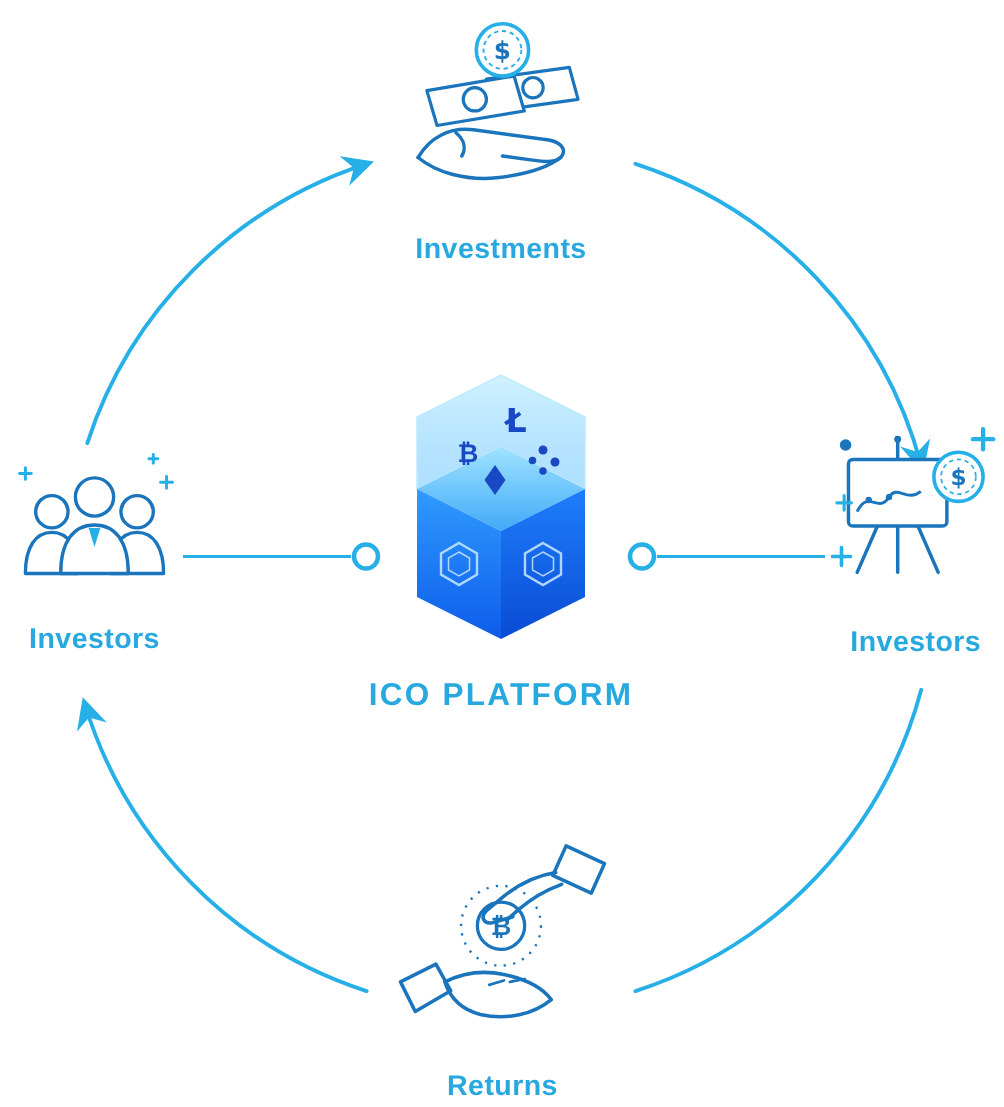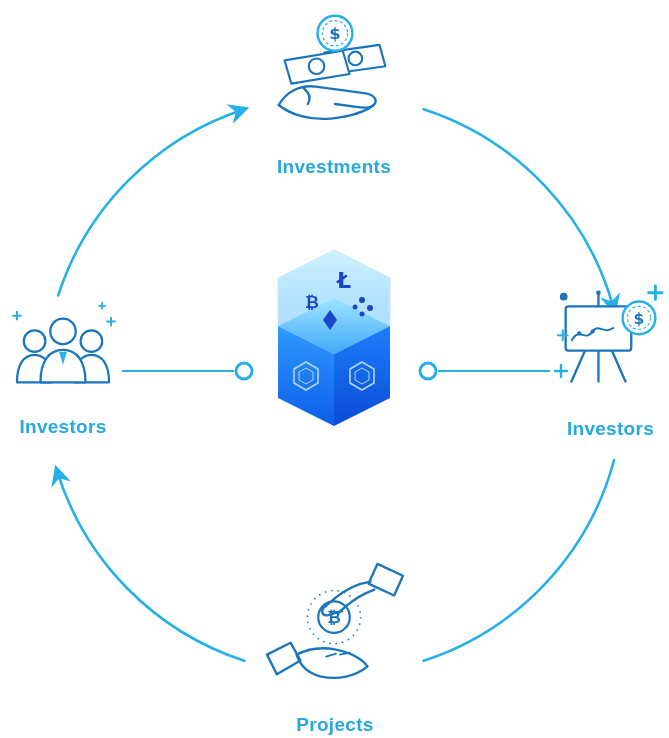--- a/index.html
+++ b/index.html
@@ -117,21 +117,21 @@
         <polygon points="116,6 142,18 133,38 107,26"></polygon>
         <path d="M109,24 C96,26 84,32 74,40 L62,50 C58,54 60,59 66,58 L80,54" fill="none"></path>
         <path d="M113,32 C102,36 92,42 84,49 L76,56" fill="none"></path>
       </g>
       <g stroke="#1b75bc" stroke-width="2.4" fill="#fff" stroke-linejoin="round" stroke-linecap="round">
         <polygon points="4,98 28,86 38,104 14,118"></polygon>
         <path d="M34,98 C46,92 60,90 74,93 C88,96 100,102 106,110 C94,120 76,124 58,120 C46,117 38,110 34,98" fill="none"></path>
         <path d="M64,100 l10,-3 M78,98 l10,-2" fill="none" stroke-width="1.8"></path>
       </g>
     </svg>
-    <div class="node-label">Projects</div>
+    <div class="node-label">Returns</div>
   </div>
 
   <div class="node n-investors">
     <svg width="112" height="98" viewBox="0 0 114 100">
       <g stroke="#27b0e8" stroke-width="2" stroke-linecap="round">
         <line x1="6" y1="16" x2="14" y2="16"></line>
           <line x1="10" y1="12" x2="10" y2="20"></line>
         <line x1="102" y1="22" x2="110" y2="22"></line>
           <line x1="106" y1="18" x2="106" y2="26"></line>
         <line x1="94" y1="6" x2="100" y2="6"></line>
@@ -185,15 +185,16 @@
         <text x="48" y="64" font-size="17">₿</text>
         <polygon points="66,66 73,76 66,86 59,76"></polygon>
         <g>
           <circle cx="98" cy="56" r="3"></circle>
             <circle cx="106" cy="64" r="3"></circle>
           <circle cx="98" cy="70" r="2.5"></circle>
             <circle cx="91" cy="63" r="2.5"></circle>
         </g>
       </g>
     </svg>
+    <div class="center-title">ICO PLATFORM</div>
   </div>
 
 </div>
 
 </body></html>

